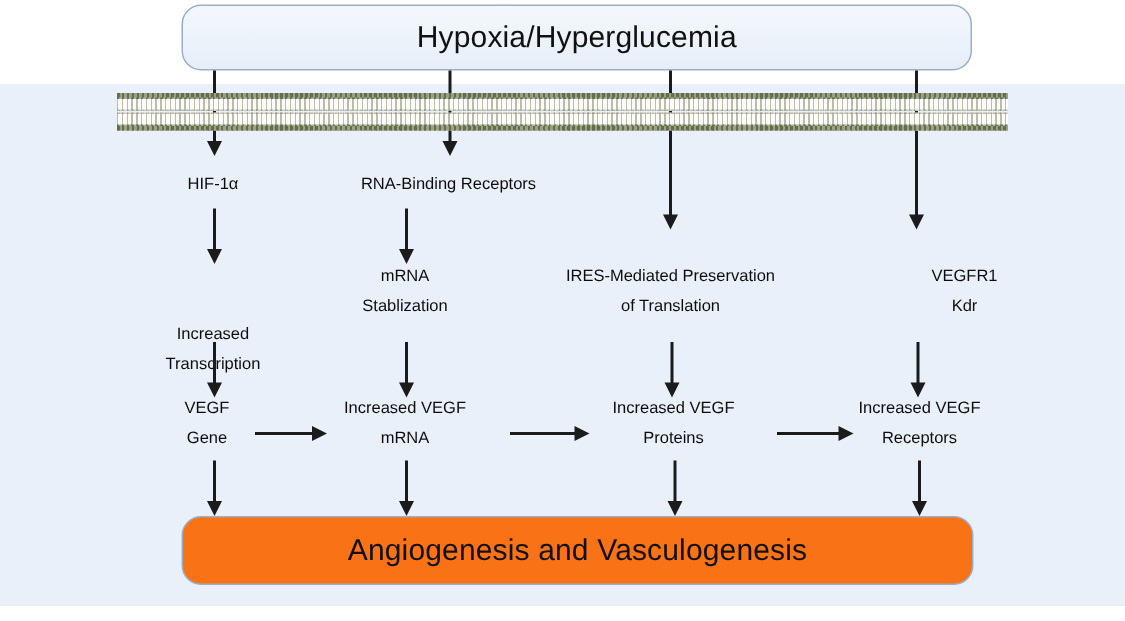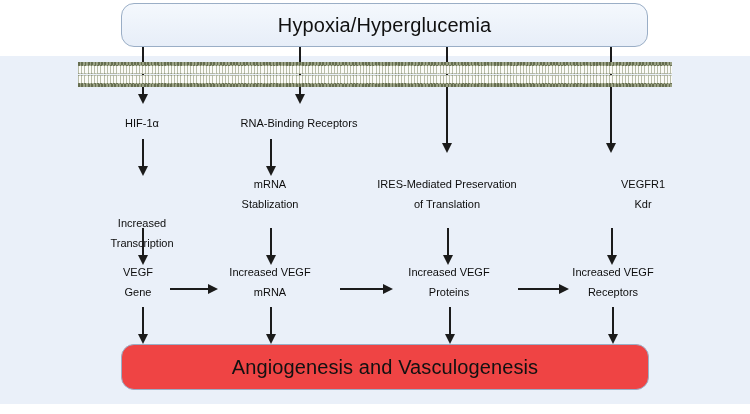--- a/index.html
+++ b/index.html
@@ -43,21 +43,21 @@
     top: 3px;
     width: 527px;
     height: 44px;
     background: linear-gradient(180deg,#f4f8fd 0%,#e7eef8 100%);
   }
   #bottom-box {
     left: 121px;
     top: 344px;
     width: 528px;
     height: 46px;
-    background: #ef4444;
+    background: #f97316;
   }
 
   
   .membrane {
     position: absolute;
     left: 78px;
     top: 62px;
     width: 594px;
     height: 25px;
   }

